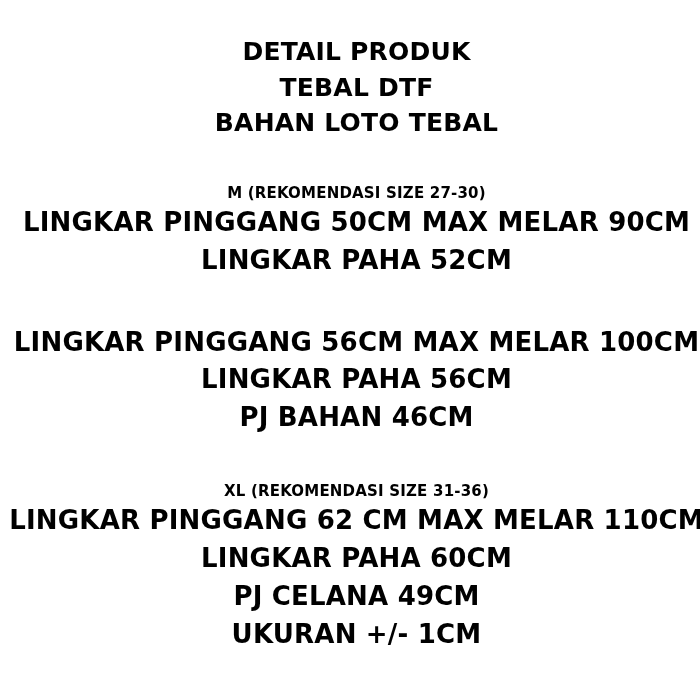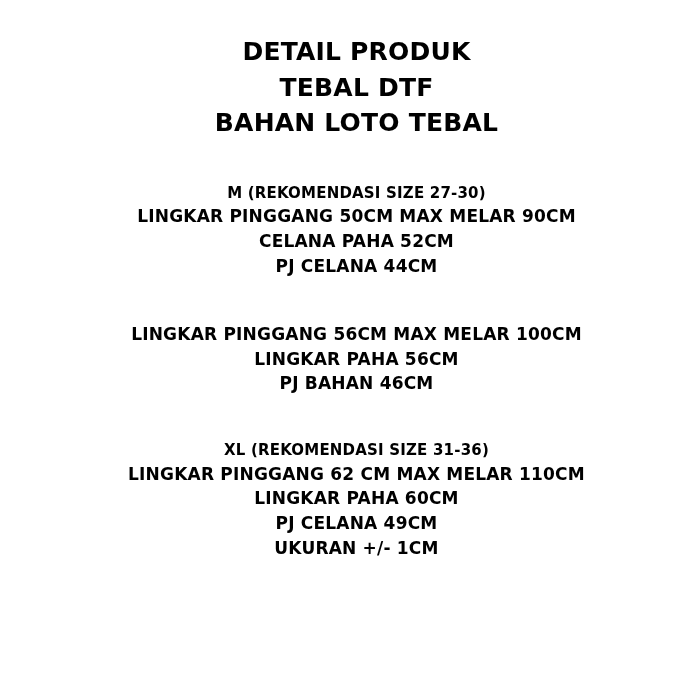--- a/index.html
+++ b/index.html
@@ -35,21 +35,21 @@
     margin-bottom: 0;
   }
   .header-block .line {
     font-size: 25px;
     line-height: 1.42;
   }
   .size-block {
     margin-top: 28px;
   }
   .size-block .line {
-    font-size: 17px;
+    font-size: 26px;
     line-height: 1.45;
   }
   .size-block .line.title {
     font-size: 15px;
   }
   .gap-1 { height: 14px; }
   .gap-2 { height: 16px; }
 </style>
 </head>
 <body>
@@ -60,22 +60,21 @@
     <div class="line">DETAIL PRODUK</div>
     <div class="line">TEBAL DTF</div>
     <div class="line">BAHAN LOTO TEBAL</div>
   </div>
 
   <div class="gap-1"></div>
 
   <div class="size-block">
     <div class="line title">M (REKOMENDASI SIZE 27-30)</div>
     <div class="line">LINGKAR PINGGANG 50CM MAX MELAR 90CM</div>
-    <div class="line">CELANA PAHA 52CM</div>
-    <div class="line">PJ CELANA 44CM</div>
+    <div class="line">LINGKAR PAHA 52CM</div>
   </div>
 
   <div class="gap-2"></div>
 
   <div class="size-block">
     <div class="line">LINGKAR PINGGANG 56CM MAX MELAR 100CM</div>
     <div class="line">LINGKAR PAHA 56CM</div>
     <div class="line">PJ BAHAN 46CM</div>
   </div>
 

